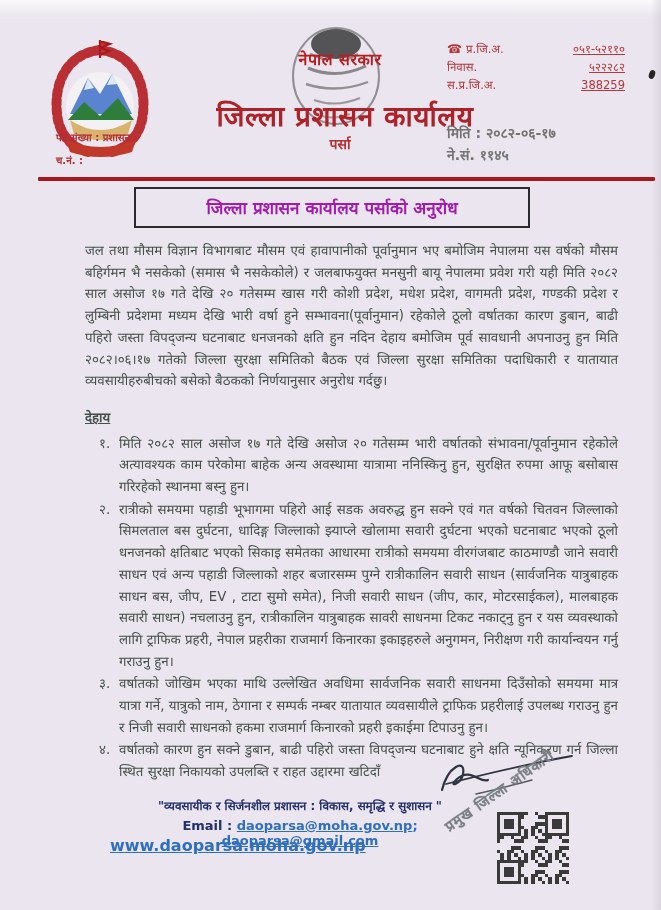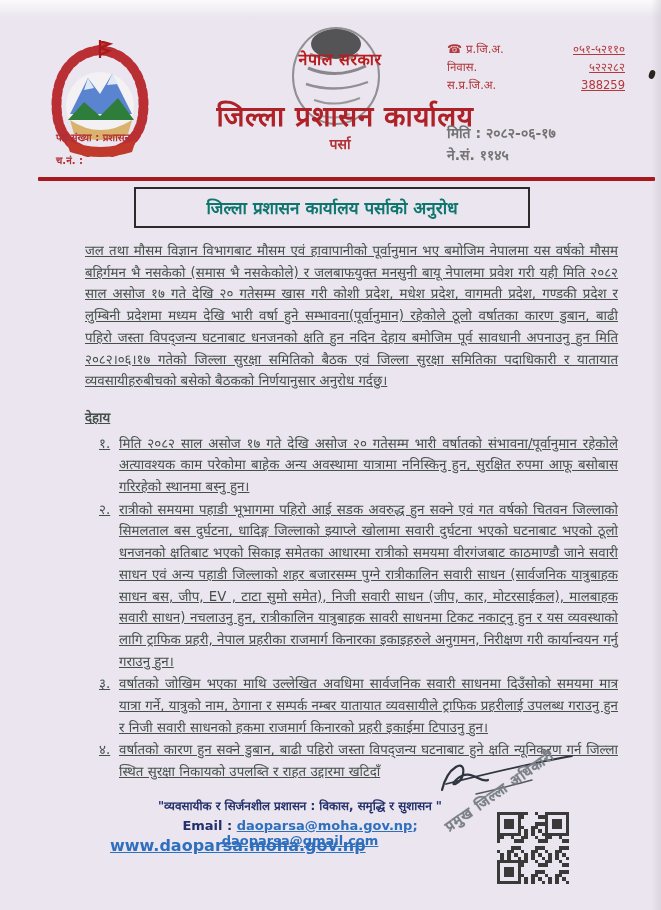--- a/index.html
+++ b/index.html
@@ -31,25 +31,25 @@
   .contact-number{white-space:nowrap;text-decoration:underline;}
   .phone-glyph{margin-right:4px;font-size:12px;}
   .date-block{position:absolute;left:447px;top:122px;color:#737373;font-size:14px;font-weight:bold;line-height:22px;}
   .letter-block{position:absolute;left:56px;top:126px;color:#b13034;font-size:10px;font-weight:bold;line-height:23px;}
 
   .red-rule{position:absolute;left:38px;right:6px;top:177px;height:4px;background:#a8191f;border-radius:1px;}
 
   .subject-box{position:absolute;left:134px;top:187px;width:396px;
     border:2.5px solid #2b2b2b;background:transparent;
     text-align:center;padding:7px 4px;box-sizing:border-box;
-    color:#0f766e;font-size:17px;font-weight:bold;}
+    color:#a21caf;font-size:17px;font-weight:bold;}
 
   
   .body-text{position:absolute;left:85px;top:240px;width:533px;
-    color:#45504b;font-size:13.3px;line-height:21.7px;text-align:justify;text-decoration:underline;}
+    color:#45504b;font-size:13.3px;line-height:21.7px;text-align:justify;}
   .list-heading{display:inline-block;font-weight:bold;text-decoration:underline;margin:15px 0 2px 0;}
   .items{margin:2px 0 0 14px;}
   .item{display:flex;margin-bottom:1px;}
   .item-marker{flex:0 0 20px;text-align:left;}
   .item-text{flex:1;text-align:justify;}
 
   
   .footer-quote{position:absolute;left:110px;top:797px;width:380px;text-align:center;
     color:#24306b;font-size:11.8px;font-weight:bold;}
   .footer-email{position:absolute;left:110px;top:818px;width:380px;text-align:center;

